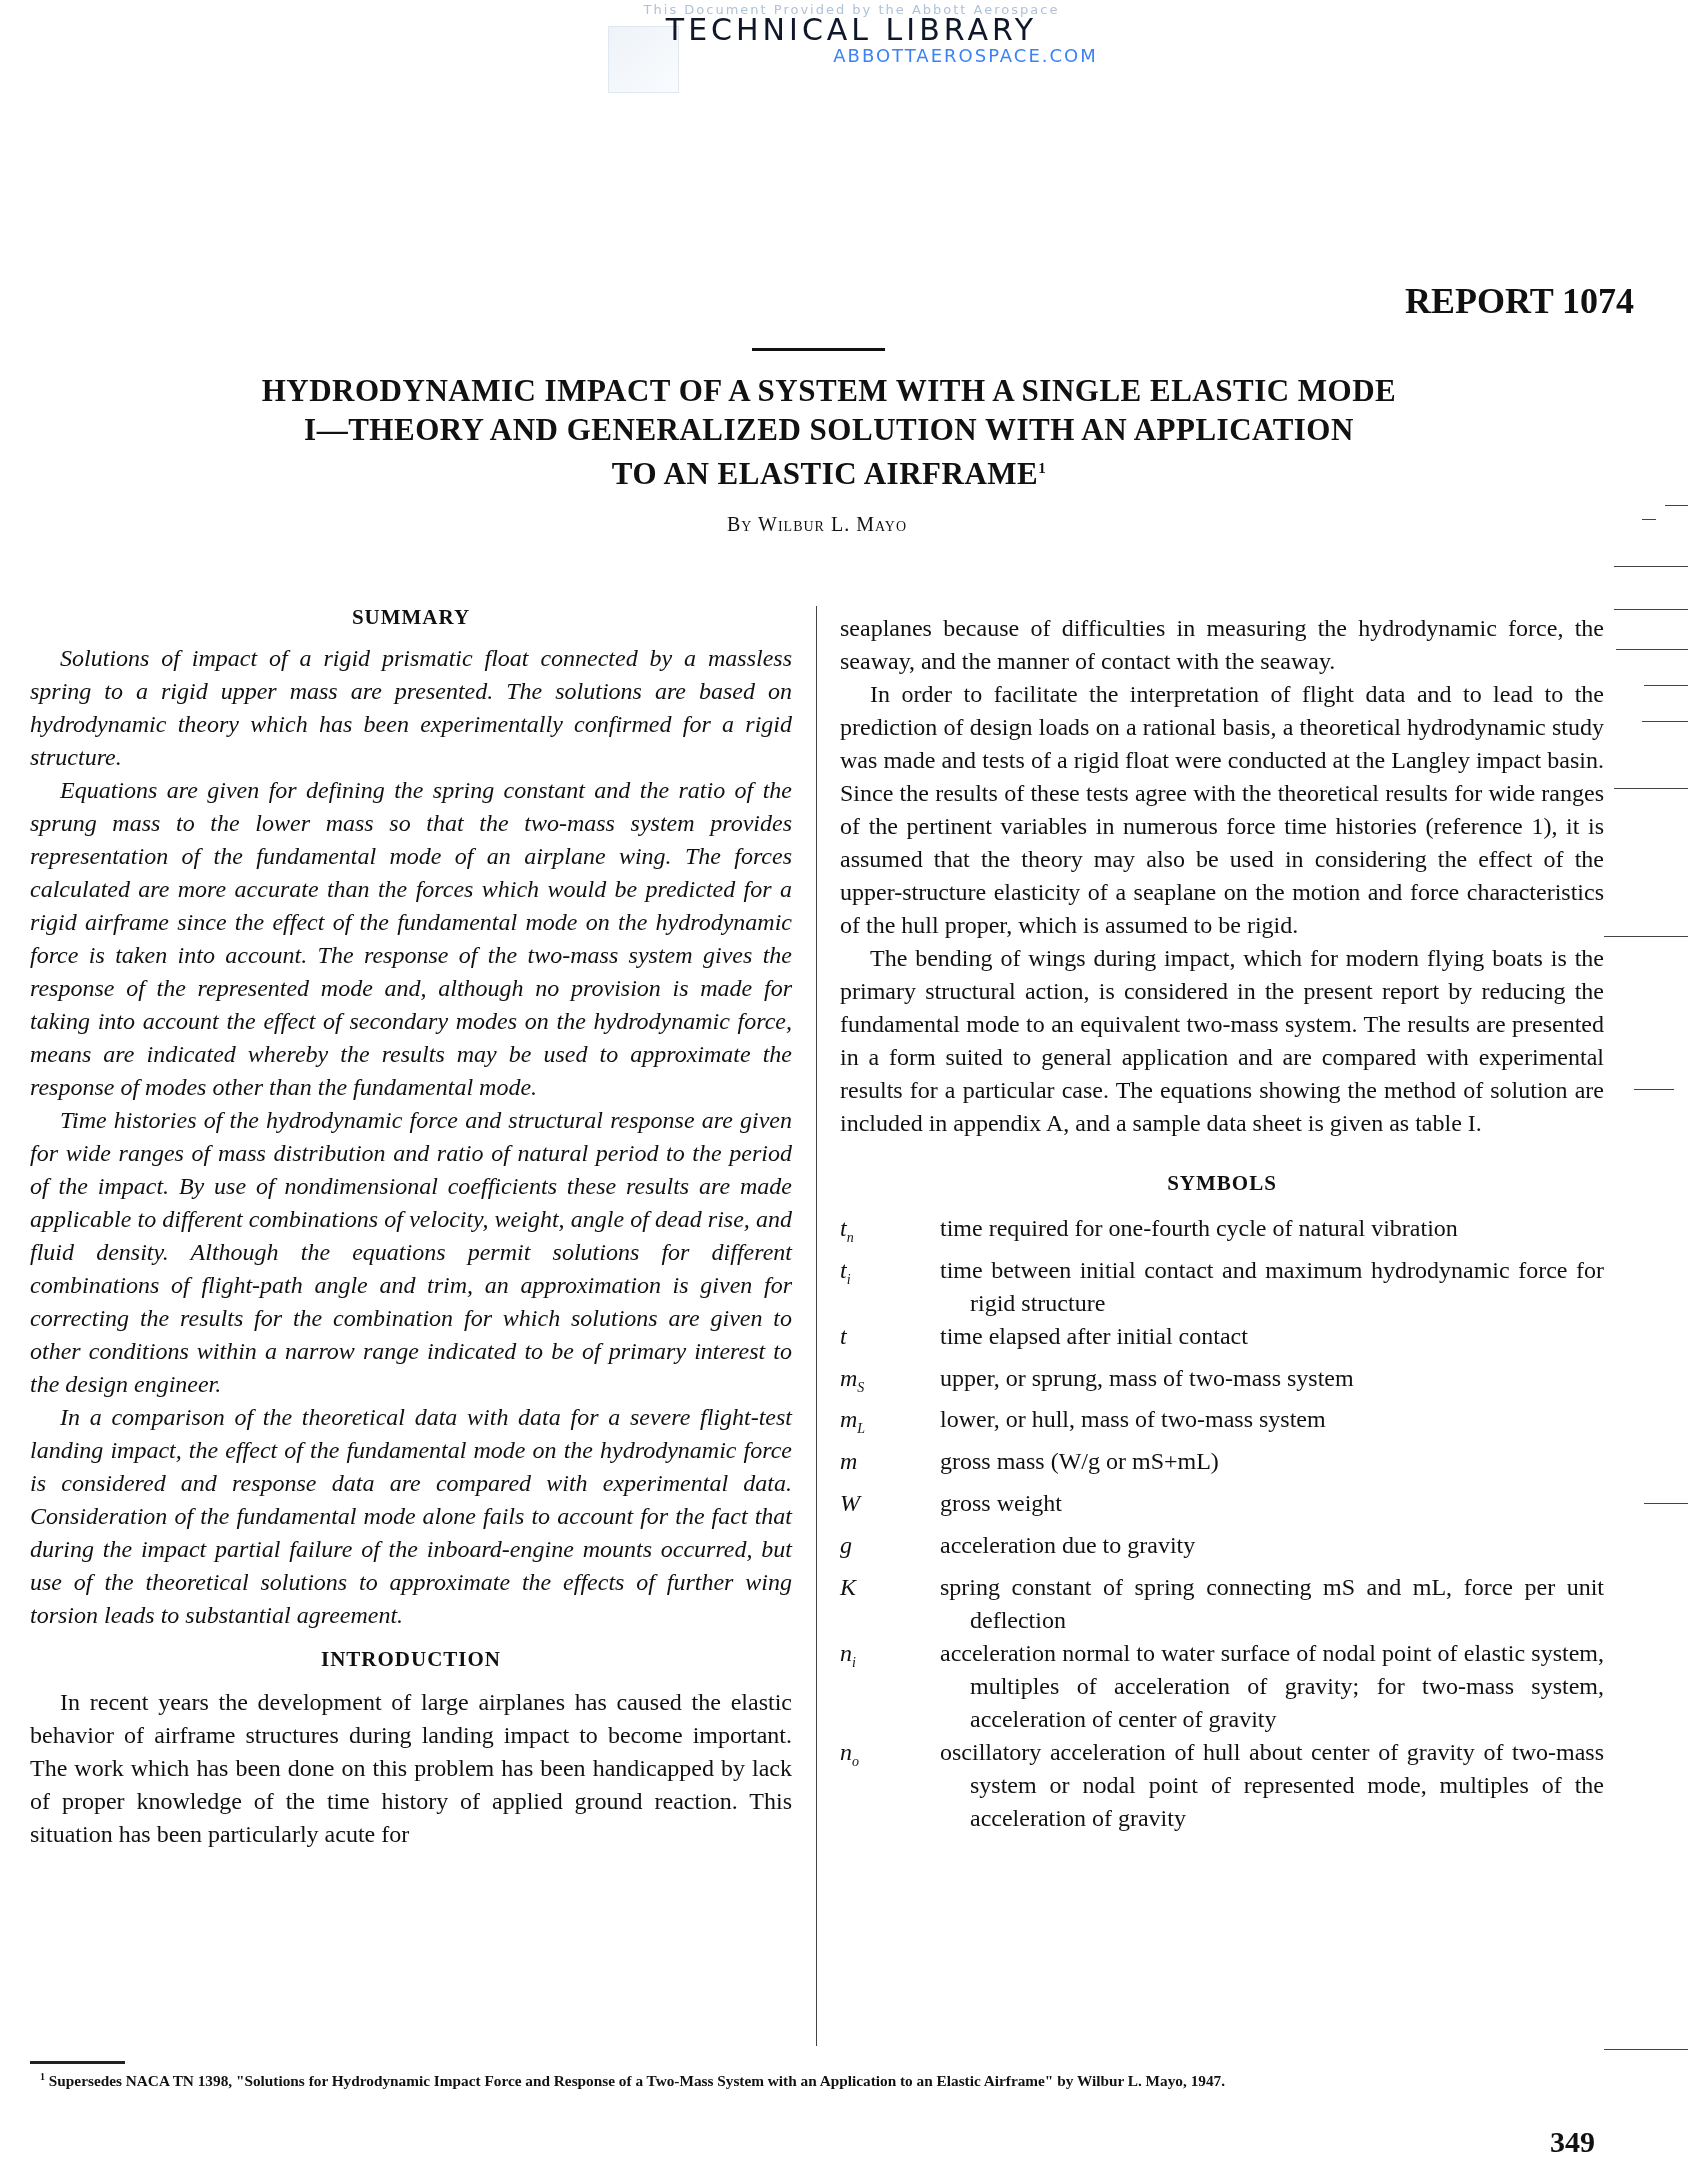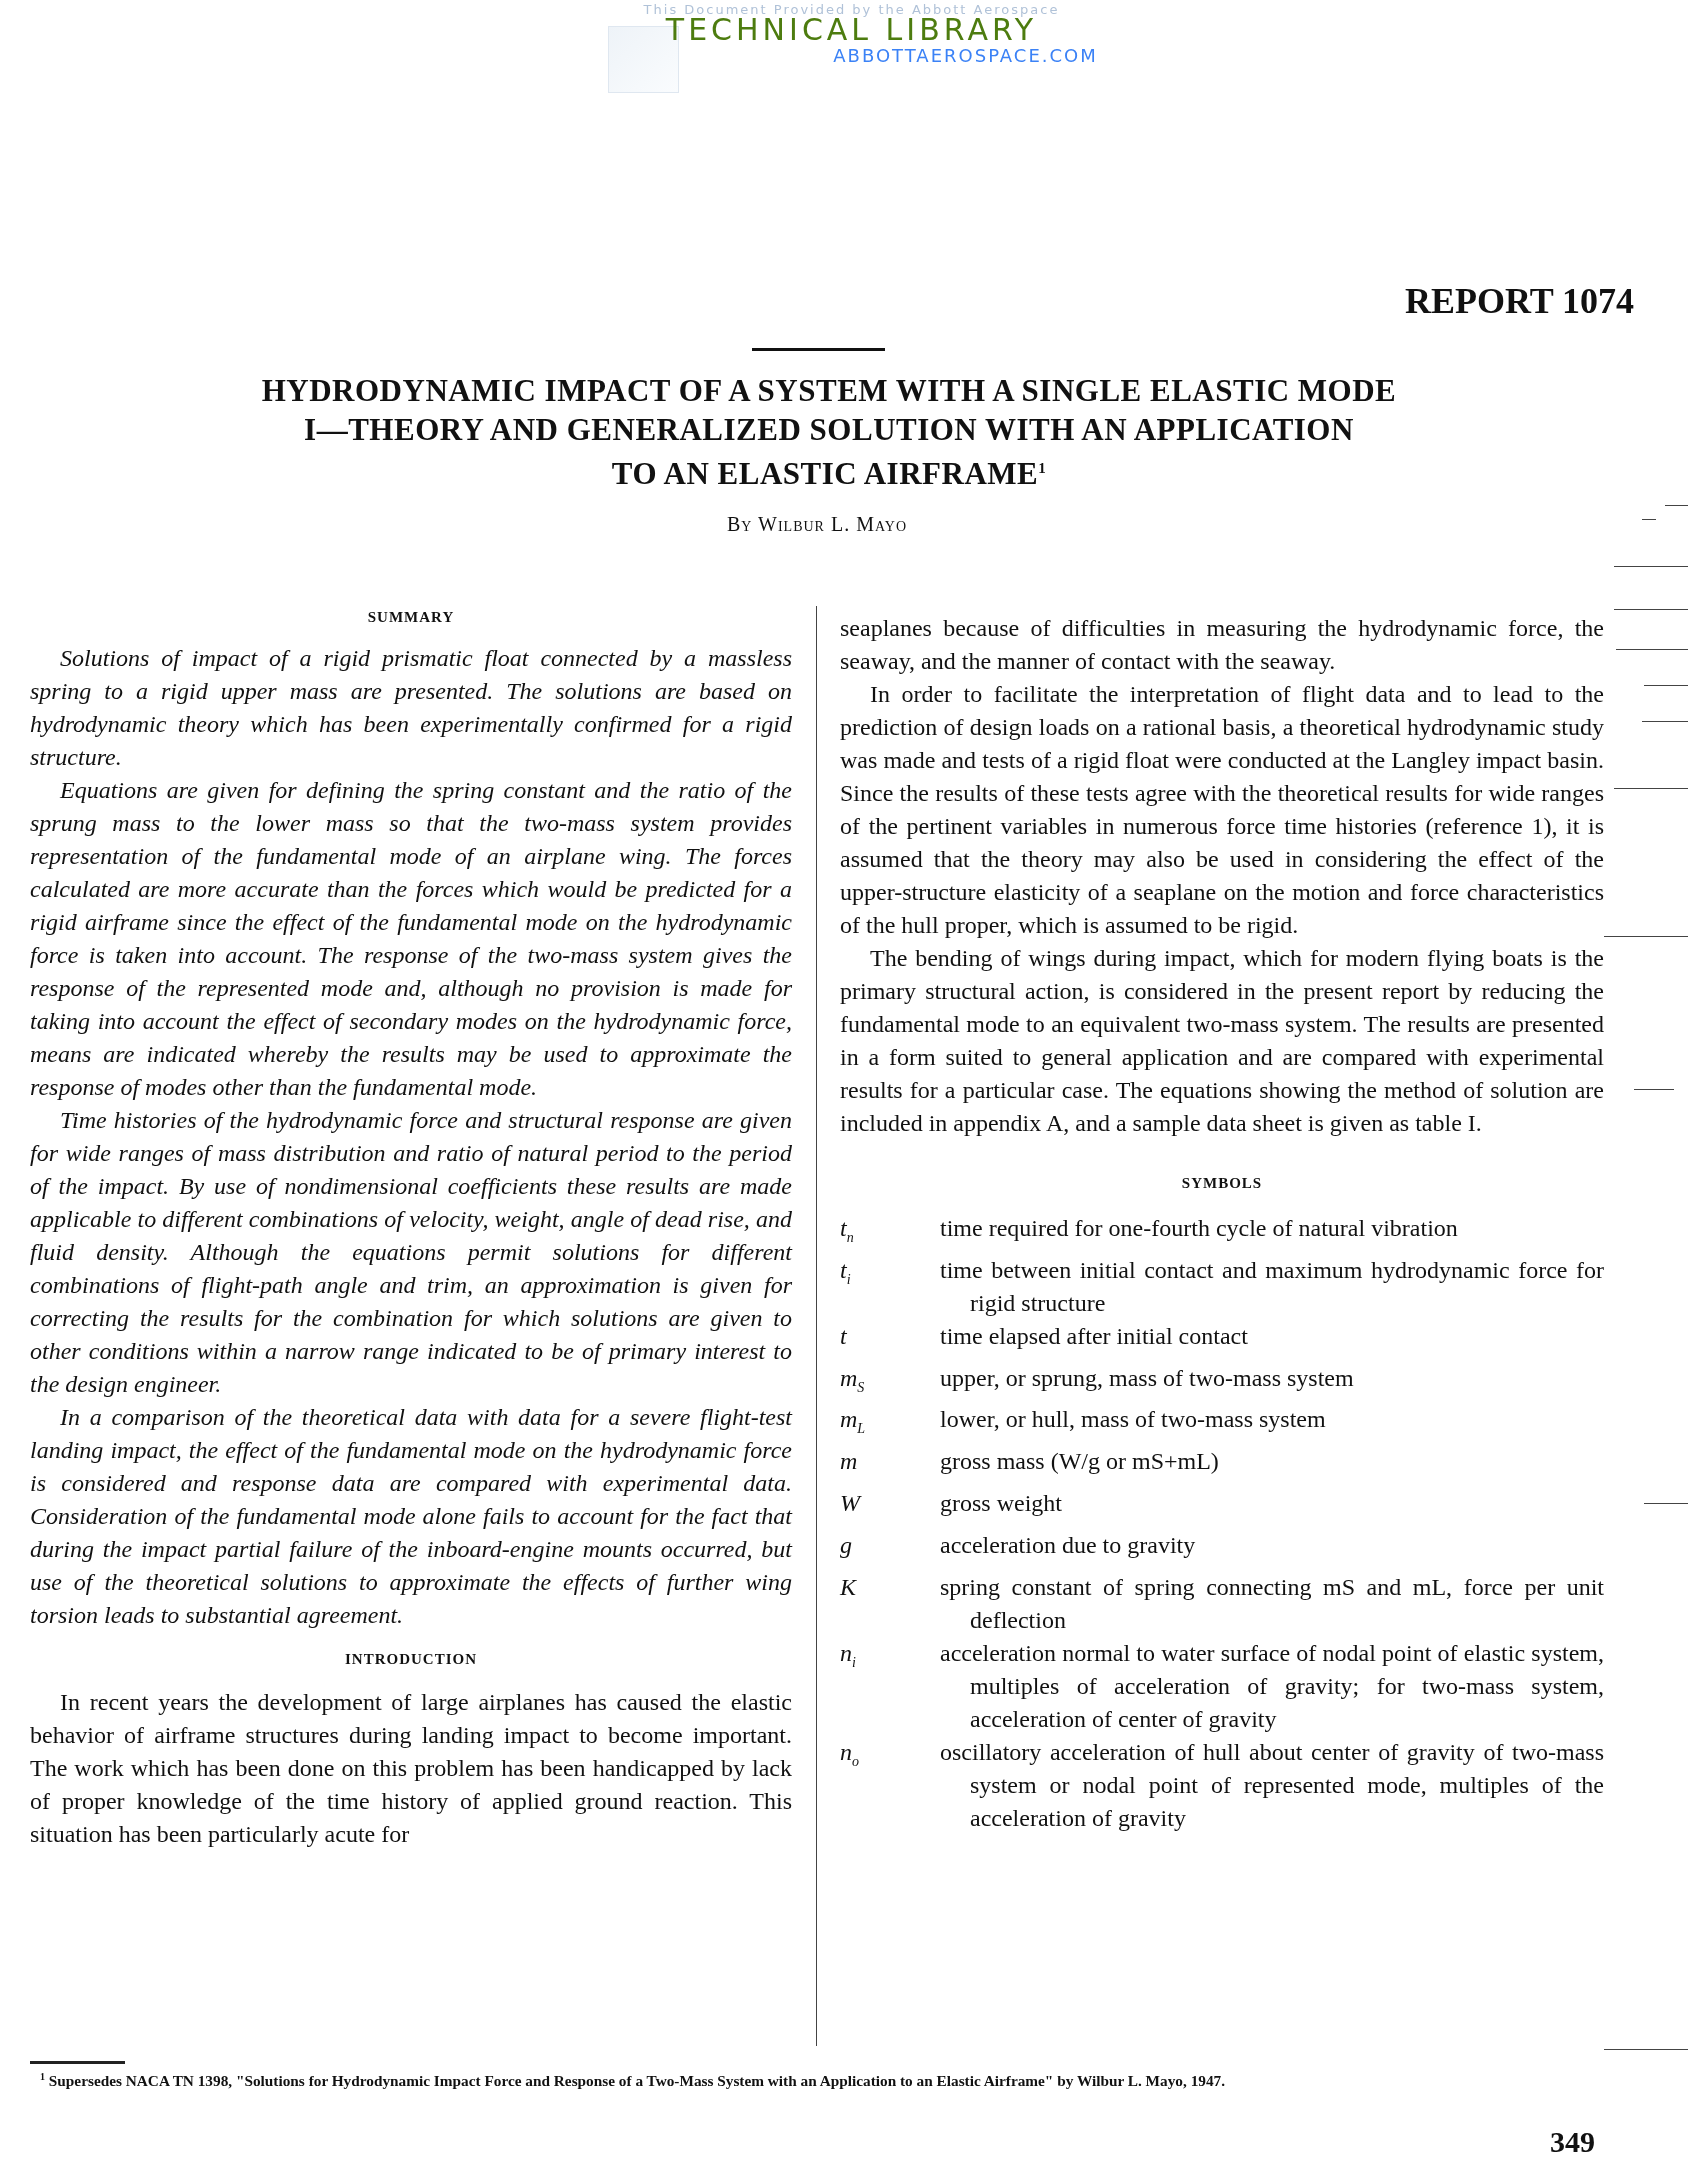--- a/index.html
+++ b/index.html
@@ -5,21 +5,21 @@
   html, body { margin: 0; padding: 0; background: #ffffff; }
   body {
     width: 1689px; height: 2176px; position: relative; overflow: hidden;
     font-family: "Liberation Serif", "DejaVu Serif", serif; color: #111;
   }
   .watermark {
     position: absolute; left: 594px; top: 2px; width: 515px; text-align: center;
     font-family: "DejaVu Sans", "Liberation Sans", sans-serif; color: #a9bcd3; letter-spacing: 1px;
   }
   .wm-top { font-size: 13px; letter-spacing: 2px; color: #b0c2d8; }
-  .wm-main { font-size: 30px; letter-spacing: 4px; line-height: 30px; color: #4d7c0f; margin-top: -2px; }
+  .wm-main { font-size: 30px; letter-spacing: 4px; line-height: 30px; color: #0f172a; margin-top: -2px; }
   .wm-url { font-size: 18px; letter-spacing: 2px; margin-left: 228px; color: #3b82f6; }
   .wm-pages {
     position: absolute; left: 608px; top: 26px; width: 69px; height: 65px;
     border: 1px solid #dfe7f0; background: linear-gradient(135deg, #eef3f8, #fafcfe);
   }
   .report-title {
     position: absolute; left: 0; top: 280px; width: 1634px; text-align: right;
     font-size: 36px; font-weight: bold; letter-spacing: 0px;
   }
   .title-rule {
@@ -32,21 +32,21 @@
   .main-title sup { font-size: 15px; vertical-align: super; }
   .byline {
     position: absolute; left: 0; top: 513px; width: 1634px; text-align: center;
     font-size: 20px; font-variant: small-caps; letter-spacing: 1px;
   }
   .col { position: absolute; top: 602px; font-size: 24px; line-height: 33px; text-align: justify; }
   .col-left { left: 30px; width: 762px; }
   .col-right { left: 840px; width: 764px; top: 612px; }
   .col-divider { position: absolute; left: 816px; top: 606px; width: 1px; height: 1440px; background: #444; }
   .section-head {
-    text-align: center; font-weight: bold; font-size: 15px; letter-spacing: 1px; margin: 0 0 10px 0;
+    text-align: center; font-weight: bold; font-size: 21px; letter-spacing: 1px; margin: 0 0 10px 0;
     line-height: 30px;
   }
   .section-head.intro { margin-top: 12px; margin-bottom: 12px; }
   .section-head.symbols { margin-top: 28px; margin-bottom: 14px; }
   p { margin: 0; text-indent: 30px; }
   .summary p { font-style: italic; letter-spacing: 0px; }
   .right-first { text-indent: 0; }
   .symbols-list { margin: 0; padding: 0; }
   .sym-row { display: flex; align-items: flex-start; }
   .sym { width: 100px; flex: none; font-style: italic; padding-left: 0px; }

